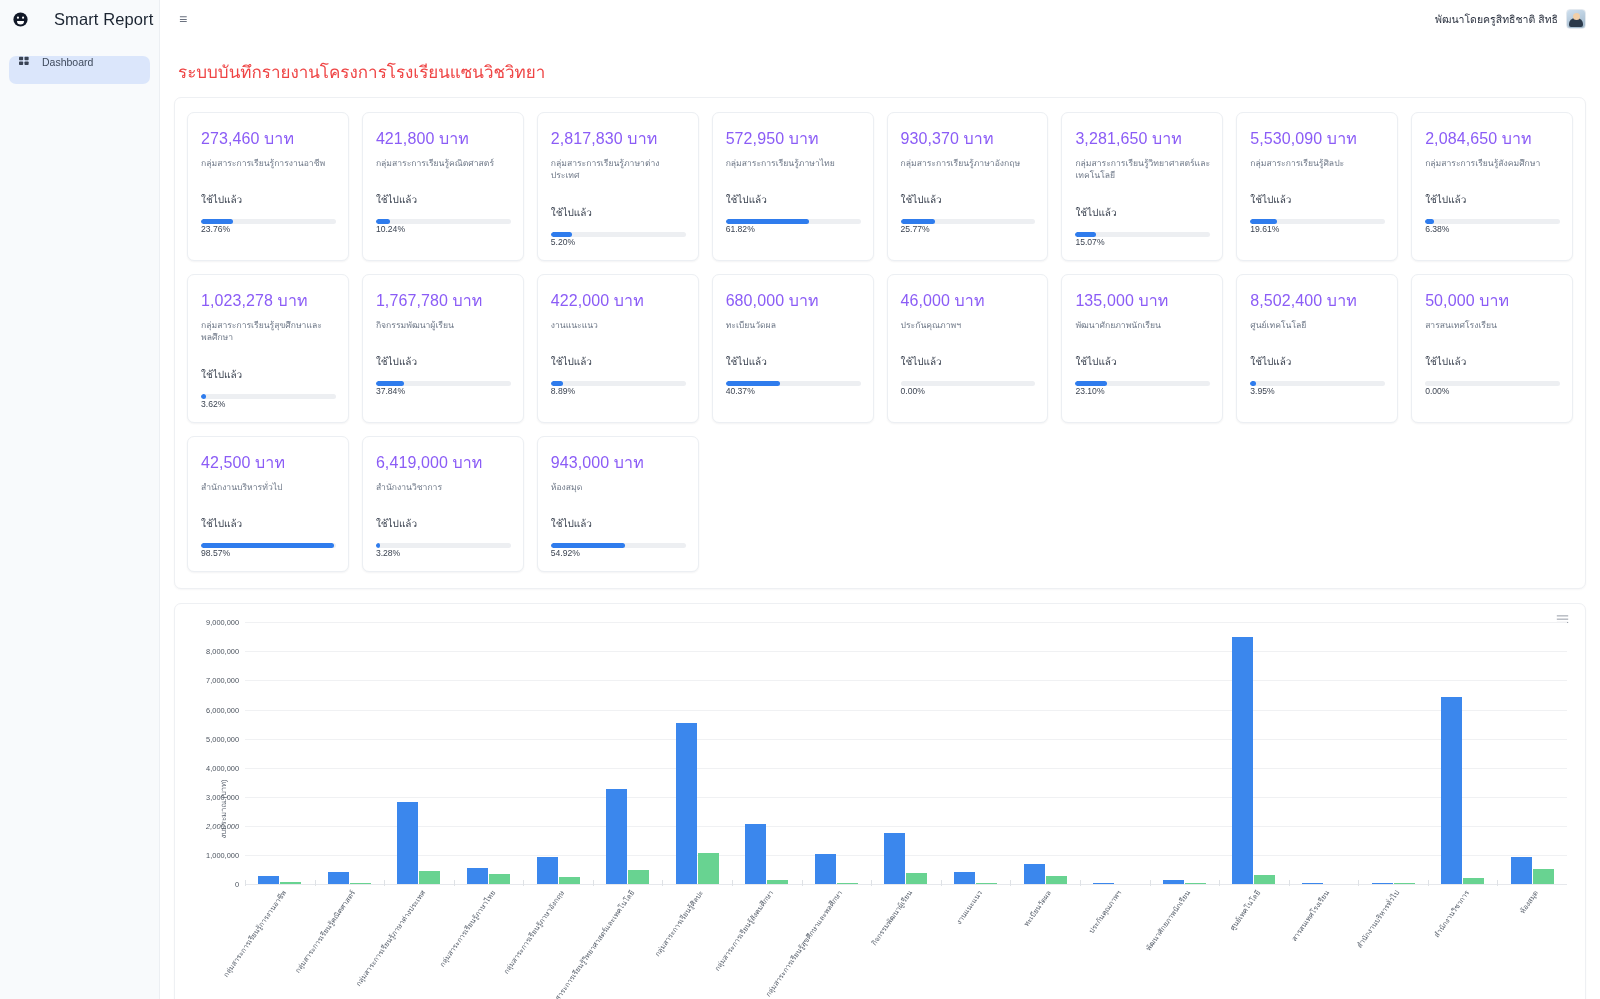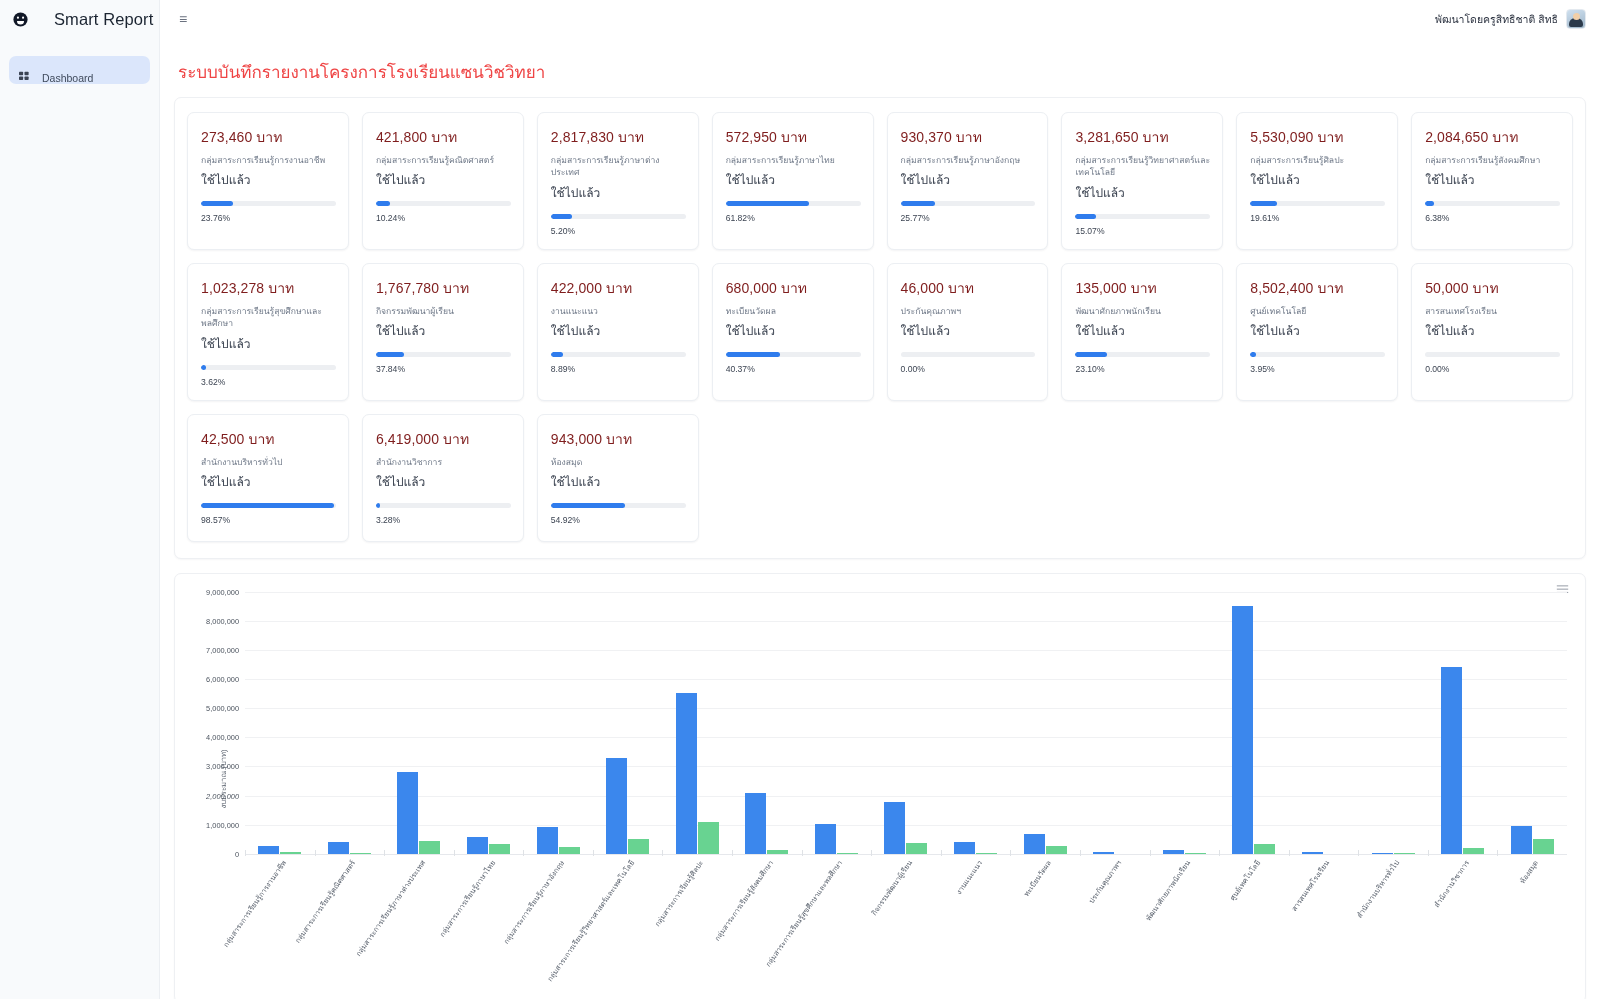--- a/index.html
+++ b/index.html
@@ -26,21 +26,21 @@
   .brand-icon {
     width: 17px; height: 17px; flex: 0 0 17px;
     display: flex; align-items: center; justify-content: center;
   }
   .brand-title {
     font-size: 16.5px; color: #1b2431; letter-spacing: .1px;
     font-weight: 400;
   }
   .nav { padding: 18px 9px 0 9px; }
   .nav-item {
-    display: flex; align-items: flex-end; gap: 12px;
+    display: flex; align-items: flex-start; gap: 12px;
     height: 28px; padding: 0 10px;
     border-radius: 7px;
     background: #dbe6fb;
     color: #3f4a5c;
     font-size: 10.5px;
     cursor: pointer;
   }
   .nav-item .grid-icon { display: block; }
 
   
@@ -100,36 +100,36 @@
   .card {
     background: #fff;
     border: 1px solid #eceff3;
     border-radius: 7px;
     box-shadow: 0 1px 2px rgba(16,24,40,.05);
     padding: 13px 12px 13px 13px;
     min-height: 128px;
     display: flex; flex-direction: column;
   }
   .card-amount {
-    font-size: 14px; color: #7f1d1d; font-weight: 400;
+    font-size: 16px; color: #8b5cf6; font-weight: 400;
     letter-spacing: .1px; white-space: nowrap;
   }
   .card-label {
     font-size: 8.6px; color: #6b7585; margin-top: 6px; line-height: 1.45;
   }
   .card-used {
-    font-size: 12px; color: #39414f; margin-top: 4px; font-family: Liberation Serif, serif;
+    font-size: 10px; color: #39414f; margin-top: 23px; font-family: Liberation Serif, serif;
   }
   .bar-track {
     margin-top: 12px;
     height: 5px; width: 100%;
     background: #edeff2; border-radius: 3px; overflow: hidden;
   }
   .bar-fill { height: 5px; background: #2f7ced; border-radius: 3px; }
-  .card-pct { font-size: 8.6px; color: #3c4椒; color:#3c4452; margin-top: 7px; }
+  .card-pct { font-size: 8.6px; color: #3c4椒; color:#3c4452; }
 
   
   .chart-panel {
     margin-top: 14px;
     padding: 10px 12px 4px 12px;
     position: relative;
     height: 430px;
   }
   .chart-menu {
     position: absolute; right: 16px; top: 9px;

